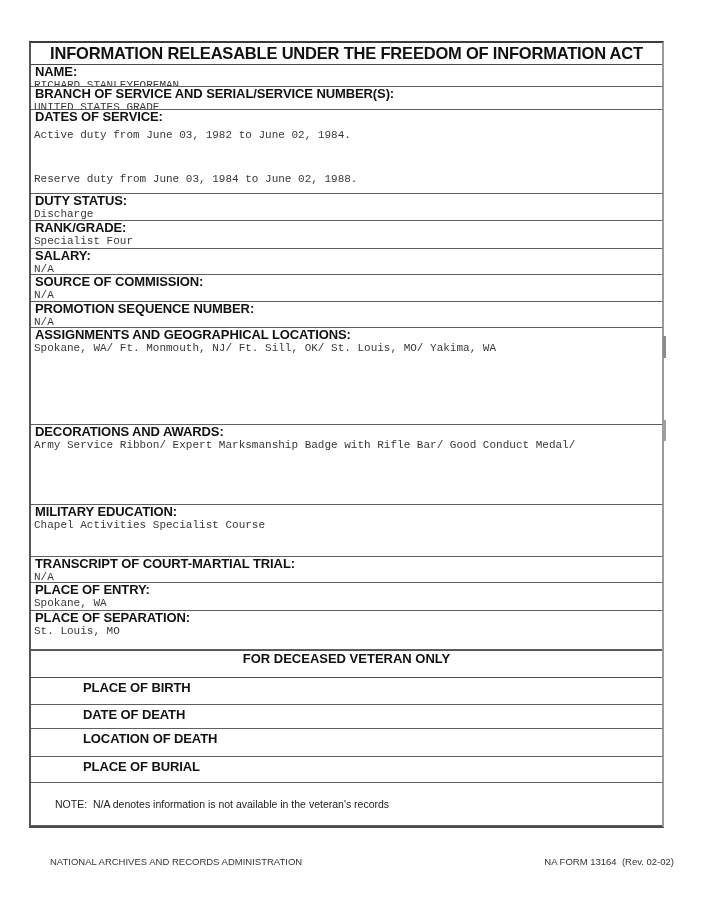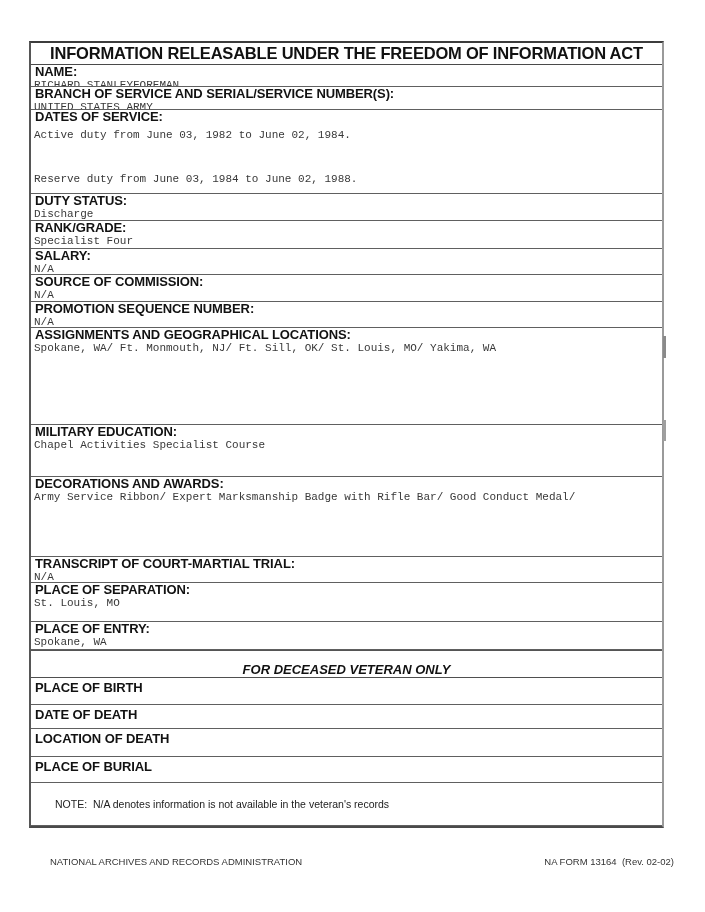--- a/index.html
+++ b/index.html
@@ -55,33 +55,32 @@
     padding-left: 3px;
     padding-right: 14px;
     font-family: "Liberation Mono", "DejaVu Sans Mono", monospace;
     font-size: 11px;
     line-height: 13.5px;
     color: #383838;
   }
   .field-value.tall-lines { line-height: 22px; white-space: pre-line; }
   .section-header-row {
     display: flex;
-    align-items: flex-end;
+    align-items: flex-start;
     justify-content: center;
     border-top: 0.5px solid #555555;
     border-bottom: 1.5px solid #4f4f4f;
-    font-style: italic;
   }
   .section-header-text {
     font-size: 13px;
     font-weight: bold;
     color: #111111;
     white-space: nowrap;
   }
-  .deceased-row .field-label { padding-top: 5px; }
+  .deceased-row .field-label { padding-top: 5px; margin-left: 48px; }
   .note-row {
     display: flex;
     align-items: center;
   }
   .note-text {
     padding-left: 24px;
     font-size: 10.5px;
     color: #222222;
     white-space: pre-wrap;
   }
@@ -117,21 +116,21 @@
       <span class="title-text">INFORMATION RELEASABLE UNDER THE FREEDOM OF INFORMATION ACT</span>
     </div>
 
     <div class="row" style="height:22px">
       <div class="field-label">NAME:</div>
       <div class="field-value">RICHARD STANLEYFOREMAN</div>
     </div>
 
     <div class="row" style="height:23px">
       <div class="field-label">BRANCH OF SERVICE AND SERIAL/SERVICE NUMBER(S):</div>
-      <div class="field-value">UNITED STATES ARMY</div>
+      <div class="field-value">UNITED STATES GRADE</div>
     </div>
 
     <div class="row" style="height:84px">
       <div class="field-label">DATES OF SERVICE:</div>
       <div class="field-value tall-lines">Active duty from June 03, 1982 to June 02, 1984.
 
 Reserve duty from June 03, 1984 to June 02, 1988.</div>
     </div>
 
     <div class="row" style="height:27px">
@@ -157,44 +156,44 @@
     <div class="row" style="height:26px">
       <div class="field-label">PROMOTION SEQUENCE NUMBER:</div>
       <div class="field-value">N/A</div>
     </div>
 
     <div class="row" style="height:97px">
       <div class="field-label">ASSIGNMENTS AND GEOGRAPHICAL LOCATIONS:</div>
       <div class="field-value">Spokane, WA/ Ft. Monmouth, NJ/ Ft. Sill, OK/ St. Louis, MO/ Yakima, WA</div>
     </div>
 
+    <div class="row" style="height:80px">
+      <div class="field-label">DECORATIONS AND AWARDS:</div>
+      <div class="field-value">Army Service Ribbon/ Expert Marksmanship Badge with Rifle Bar/ Good Conduct Medal/</div>
+    </div>
+
     <div class="row" style="height:52px">
       <div class="field-label">MILITARY EDUCATION:</div>
       <div class="field-value">Chapel Activities Specialist Course</div>
     </div>
 
-    <div class="row" style="height:80px">
-      <div class="field-label">DECORATIONS AND AWARDS:</div>
-      <div class="field-value">Army Service Ribbon/ Expert Marksmanship Badge with Rifle Bar/ Good Conduct Medal/</div>
-    </div>
-
     <div class="row" style="height:26px">
       <div class="field-label">TRANSCRIPT OF COURT-MARTIAL TRIAL:</div>
       <div class="field-value">N/A</div>
     </div>
 
+
+    <div class="row" style="height:28px">
+      <div class="field-label">PLACE OF ENTRY:</div>
+      <div class="field-value">Spokane, WA</div>
+    </div>
 
     <div class="row" style="height:39px">
       <div class="field-label">PLACE OF SEPARATION:</div>
       <div class="field-value">St. Louis, MO</div>
-    </div>
-
-    <div class="row" style="height:28px">
-      <div class="field-label">PLACE OF ENTRY:</div>
-      <div class="field-value">Spokane, WA</div>
     </div>
 
     <div class="row section-header-row" style="height:28px">
       <span class="section-header-text">FOR DECEASED VETERAN ONLY</span>
     </div>
 
     <div class="row deceased-row" style="height:27px">
       <div class="field-label">PLACE OF BIRTH</div>
     </div>
 

